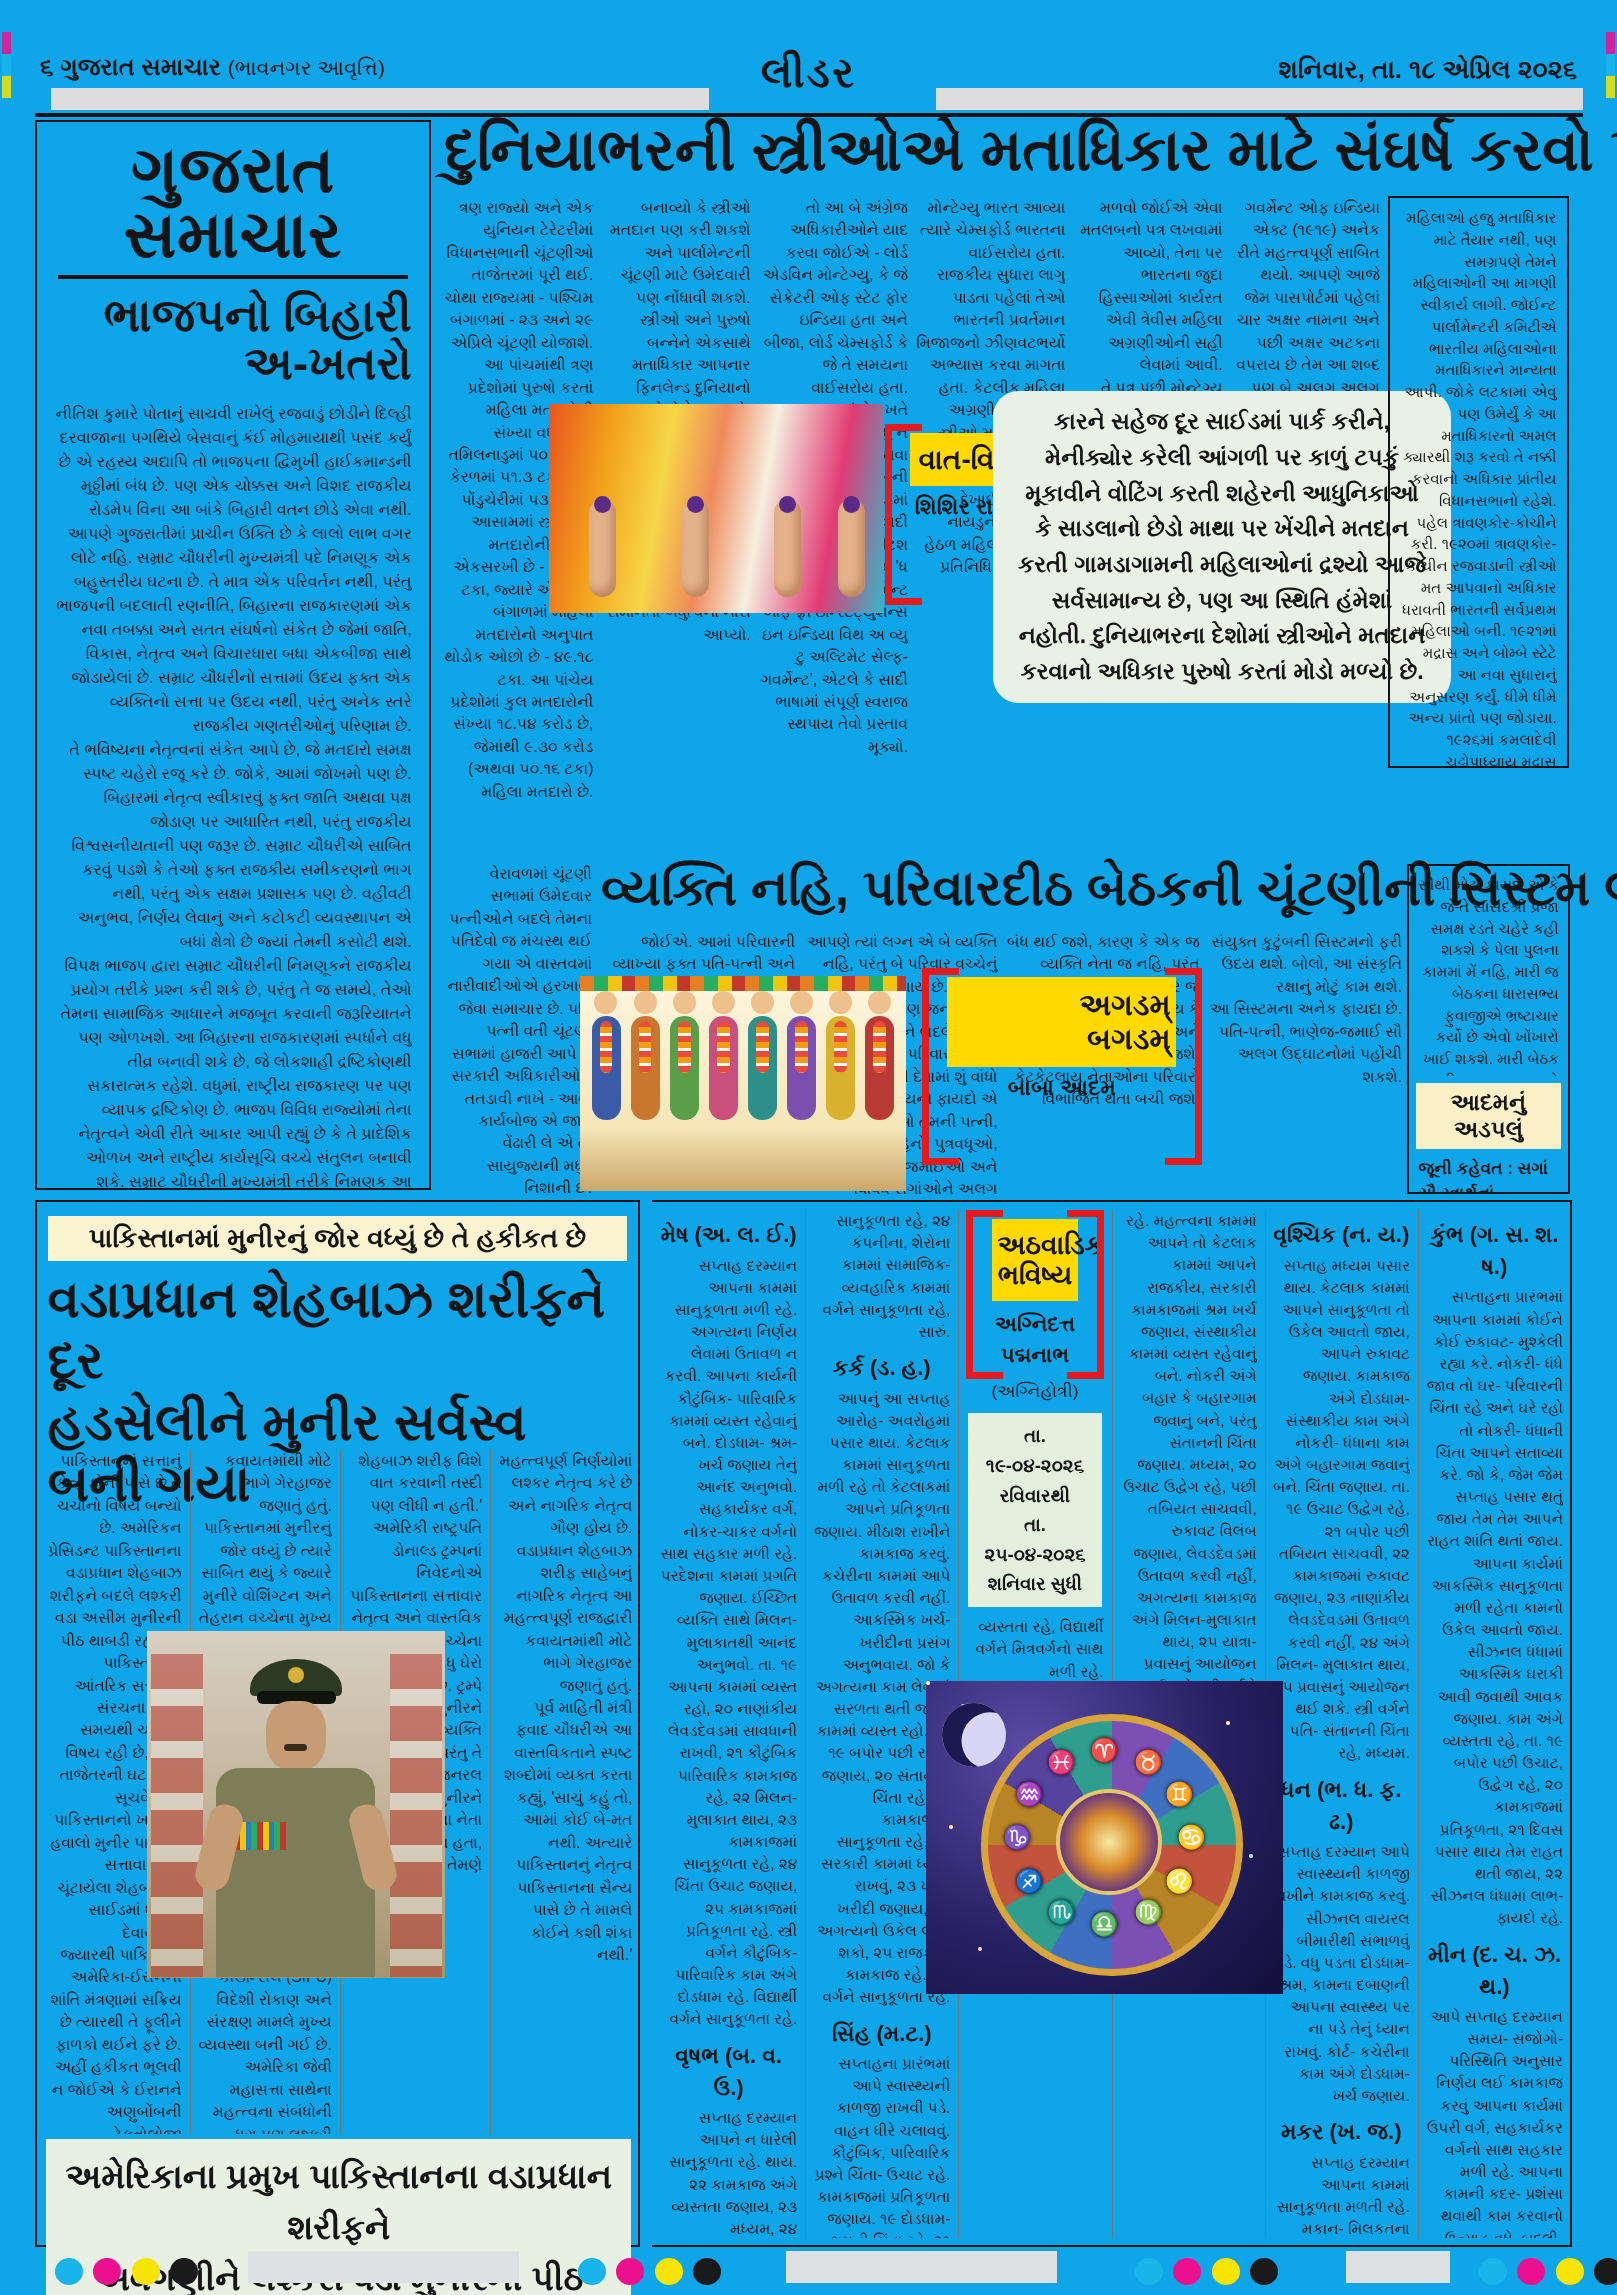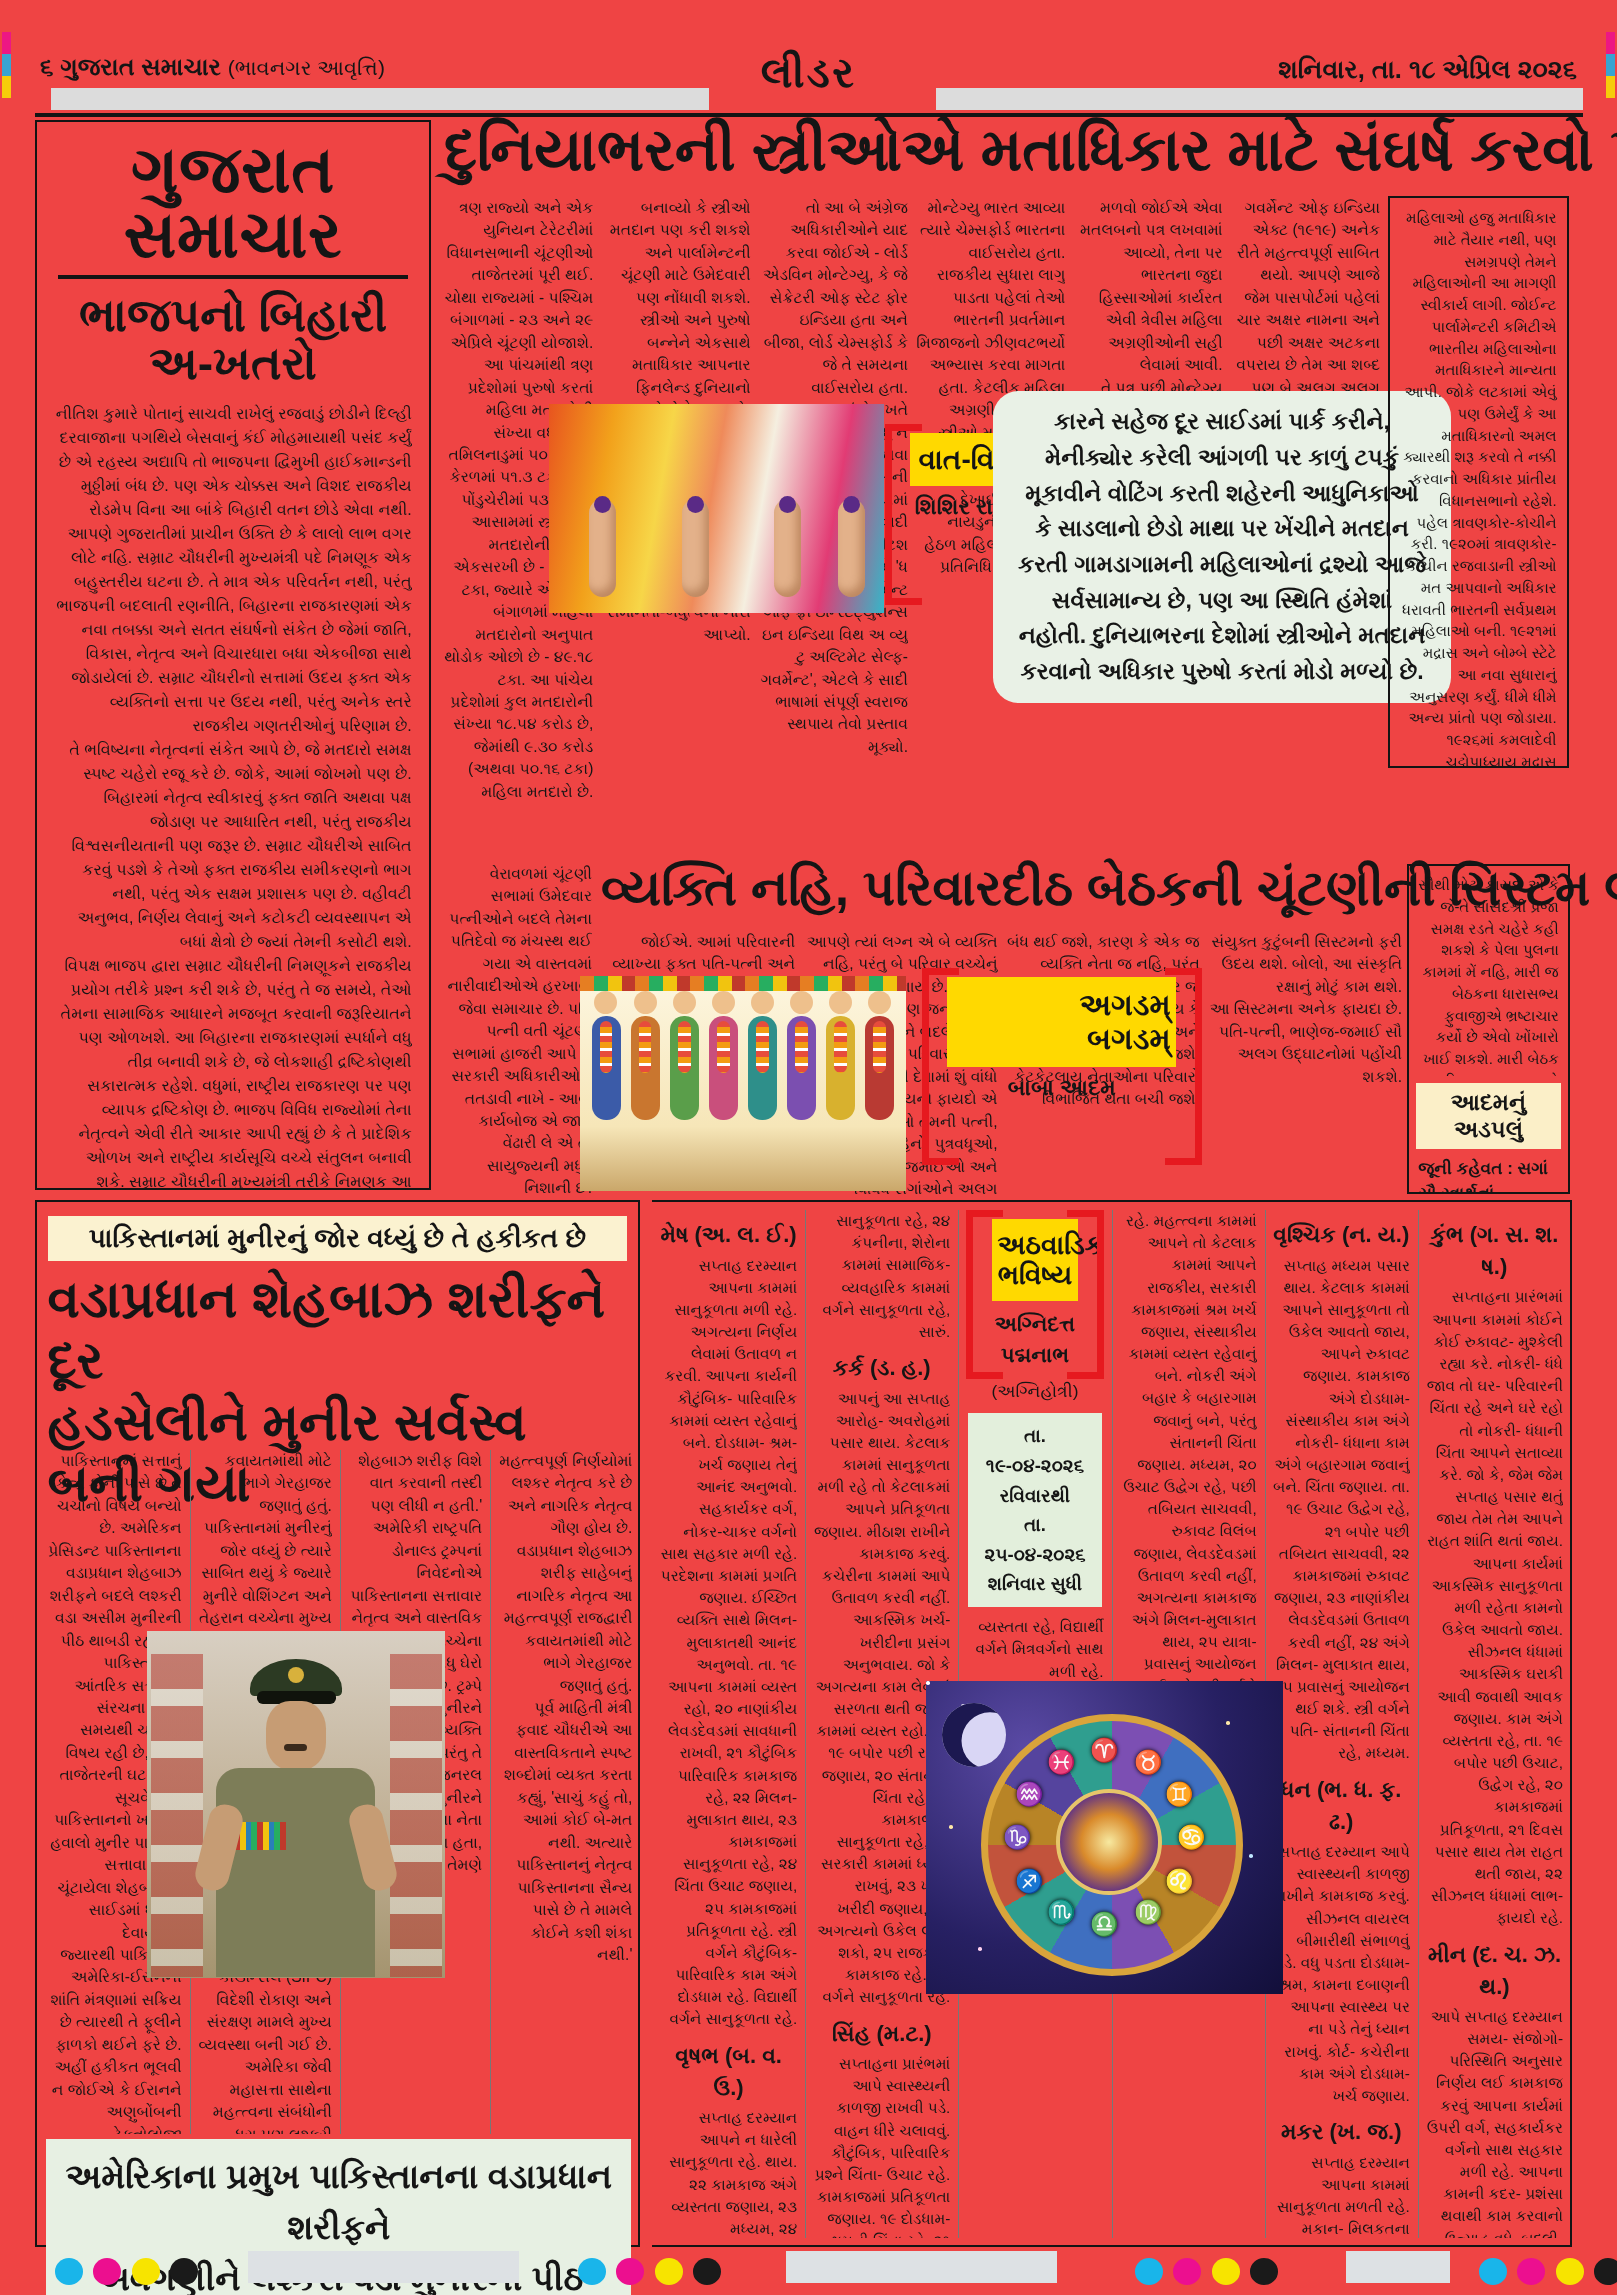--- a/index.html
+++ b/index.html
@@ -1,16 +1,16 @@
 <!DOCTYPE html>
 <html style="font-size:9.2px"><head>
 <meta charset="utf-8">
 <style>
   html,body{margin:0;padding:0;background:#f2f2f2;}
-  #page{position:relative;width:1617px;height:2295px;background:#ef4444;
+  #page{position:relative;width:1617px;height:2295px;background:#0ea5e9;
         font-family:"Liberation Sans",sans-serif;color:#151515;overflow:hidden;}
   .abs{position:absolute;}
   .clip{overflow:hidden;}
   .jus{text-align:justify;}
   .pre{white-space:pre-line;text-align:right;}
   
   .hdr-left{left:40px;top:53px;font-size:24px;font-weight:bold;}
   .hdr-left .ed{font-weight:normal;font-size:21px;}
   .hdr-date{right:40px;top:55px;font-size:25.4px;font-weight:bold;}
   .hdr-sec{left:0;right:0;top:49px;text-align:center;font-size:42px;font-weight:bold;letter-spacing:2.3px;}
@@ -29,21 +29,21 @@
   .bracket::before,.bracket::after{content:'';position:absolute;top:0;bottom:0;width:30px;border:7px solid #e6191f;}
   .bracket::before{left:0;border-right:none;}
   .bracket::after{right:0;border-left:none;}
   .ybox{background:#ffd900;font-weight:bold;color:#141414;display:block;
         padding:10.4px 5.8px;line-height:1.15;}
   .byline{font-size:22px;font-weight:bold;margin-top:8px;}
   
   #editorial{left:35px;top:120px;width:396px;height:1070px;padding:15px 17.3px;box-sizing:border-box;}
   #editorial .mast{font-size:65px;font-weight:bold;text-align:center;letter-spacing:0.6px;line-height:1.0;}
   #editorial .mastrule{height:4px;background:#141414;margin:8px 3.5px 11.6px;}
-  #editorial .edhead{font-size:46px;font-weight:bold;text-align:center;line-height:1.05;margin-bottom:15px;}
+  #editorial .edhead{font-size:46px;font-weight:bold;text-align:right;line-height:1.05;margin-bottom:15px;}
   #editorial .body{font-size:16px;line-height:1.5;height:820px;}
   
   #art1{left:444px;top:121px;width:1128px;height:735px;}
   #art1 .head{position:absolute;left:0;top:0;width:100%;font-size:59px;font-weight:bold;
               text-align:center;white-space:nowrap;line-height:1.0;}
   #art1 .cols{position:absolute;left:0;top:76px;width:936px;height:656px;}
   #a1photo{left:105px;top:283px;width:335px;height:209px;
      background:linear-gradient(100deg,#e8541f,#f2a11b 18%,#f7d648 34%,#ef8a5a 48%,#f5efe0 62%,#e23b74 82%,#34b7c9 100%);}
   #a1photo .finger{position:absolute;bottom:16px;width:26.6px;height:98px;border-radius:14px;background:#e3b18a;box-shadow:inset -4.6px -5.8px 8px rgba(120,60,20,.35);}
   #a1photo .finger::before{content:'';position:absolute;top:-3.5px;left:4.6px;width:17.3px;height:17.3px;border-radius:50%;background:#5a2a86;}

